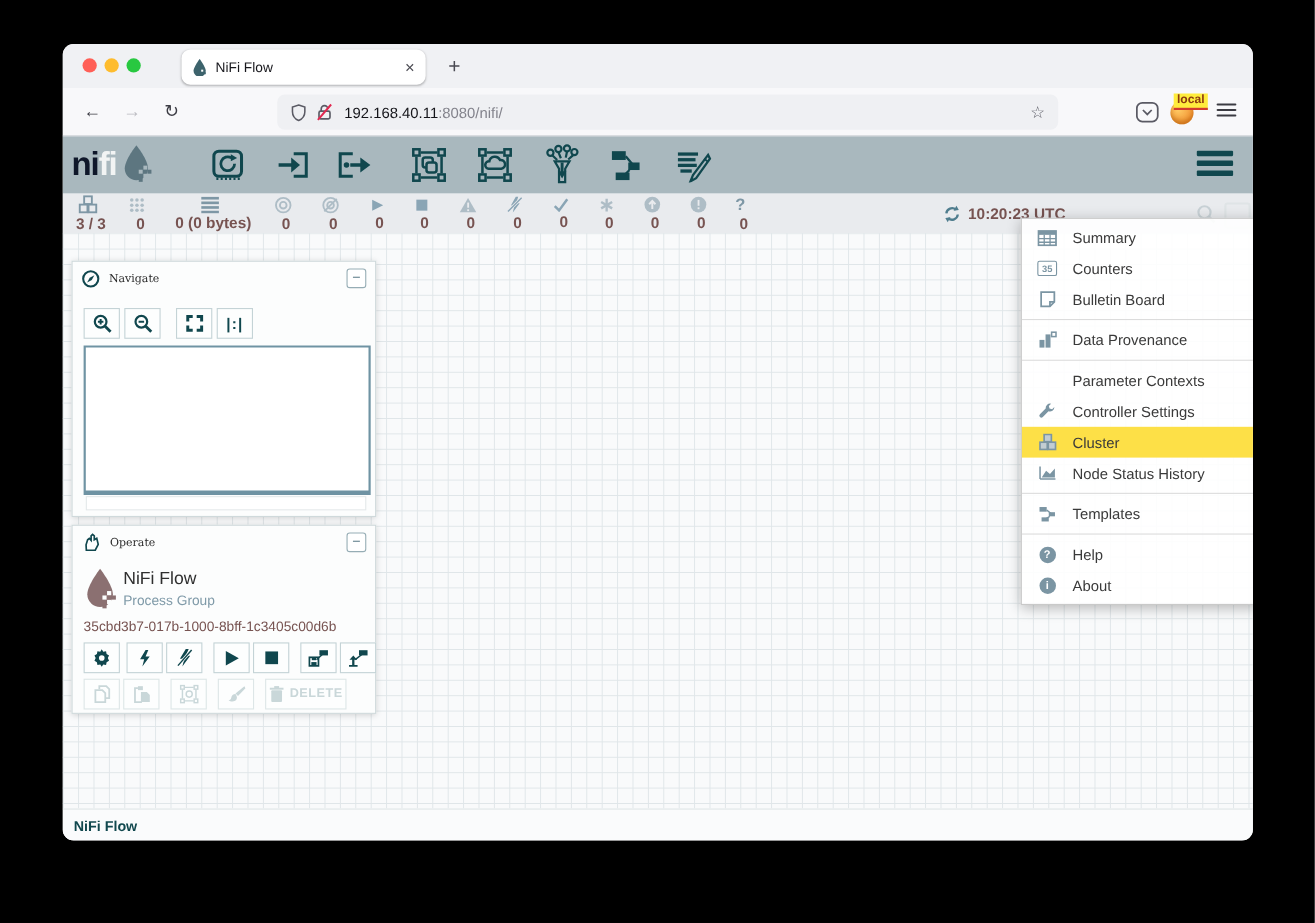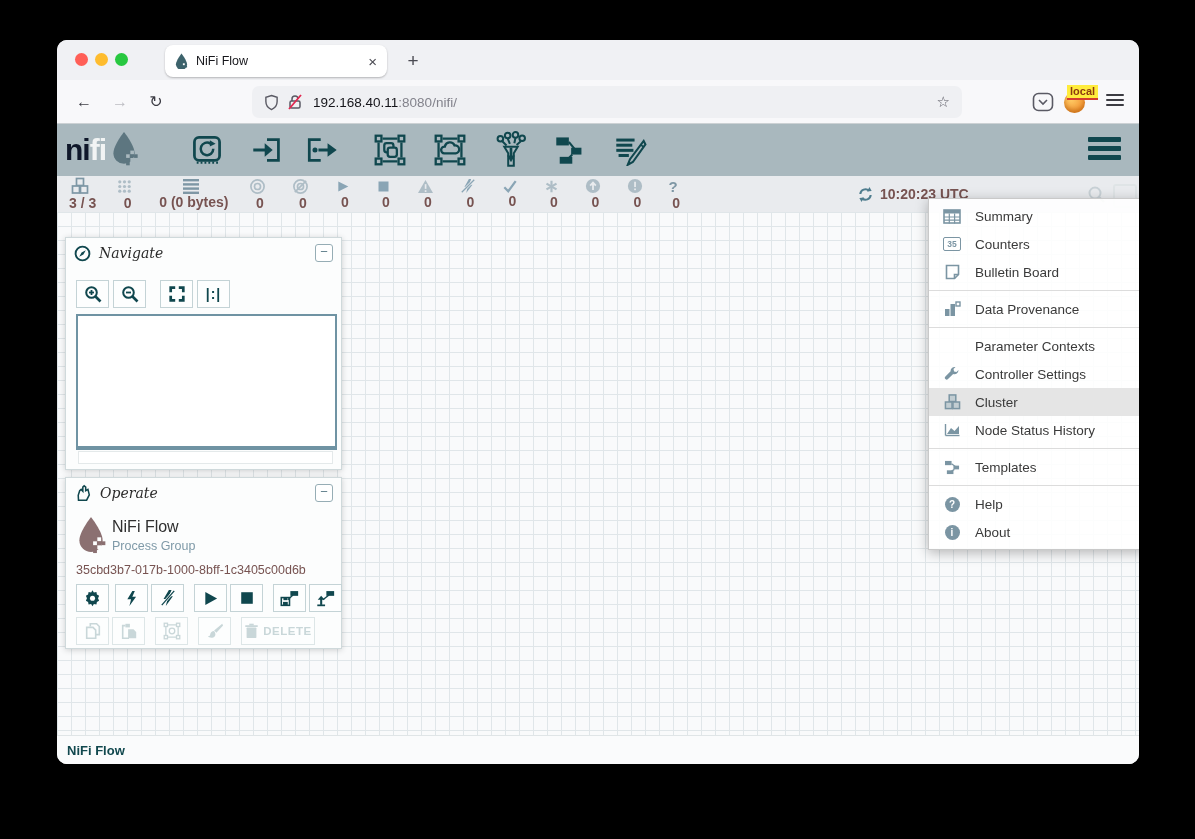--- a/index.html
+++ b/index.html
@@ -50,21 +50,21 @@
   #sb-clock svg{margin-right:6px;}
   #sb-search{position:absolute;left:1030px;top:9px;opacity:.85;}
   #sb-box{position:absolute;left:1056px;top:8px;width:20px;height:20px;border:2px solid #dfe4e6;border-radius:3px;}
   
   #canvas{position:absolute;left:0;top:172px;width:100%;height:523px;background:#f9fafb;
     background-image:linear-gradient(#e0e6e9 1px,transparent 1px),linear-gradient(90deg,#e0e6e9 1px,transparent 1px);
     background-size:14px 14px;}
   
   .panel{position:absolute;background:#fcfdfd;border:1px solid #cfd9db;box-shadow:0 1px 6px rgba(0,0,0,.18);box-sizing:border-box;}
   .panel-header{display:flex;align-items:center;height:30px;padding:0 8px;}
-  .panel-title{font-family:"DejaVu Serif",serif;font-size:14px;color:#2b2b2b;margin-left:8px;flex:1;font-style:italic;}
+  .panel-title{font-family:"DejaVu Serif",serif;font-size:10px;color:#2b2b2b;margin-left:8px;flex:1;}
   .collapse{width:16px;height:16px;border:1px solid #96adb5;border-radius:3px;color:#5d7d8a;
     font-size:13px;line-height:14px;text-align:center;background:#fff;}
   .toolbtn{width:33px;height:28px;background:#fdfefe;border:1px solid #c4d3d6;display:inline-flex;
     align-items:center;justify-content:center;box-sizing:border-box;}
   .toolbtn.disabled{border-color:#dde6e7;}
   #navigate{left:8px;top:25px;width:277px;height:233px;}
   #nav-buttons{position:absolute;left:10px;top:42px;display:flex;}
   #nav-buttons .toolbtn{margin-right:4px;}
   #nav-buttons .gap{width:10px;}
   .oneone{font-size:14px;font-weight:700;color:#10474e;letter-spacing:1px;}
@@ -82,21 +82,21 @@
   #delete-btn{width:74px;}
   #delete-btn span{font-size:11.5px;font-weight:700;color:#c9d7d9;letter-spacing:.5px;margin-left:4px;}
   
   #crumbbar{position:absolute;left:0;top:695px;width:100%;height:29px;background:#fafbfc;border-top:1px solid #e0e5e7;
     display:flex;align-items:center;padding-left:10px;box-sizing:border-box;}
   #crumbbar span{font-size:13px;font-weight:700;color:#11484e;}
   
   #gmenu{position:absolute;left:871px;top:123px;width:217px;background:rgba(255,255,255,.9);
     border:1px solid #c9c9c9;box-shadow:0 3px 12px rgba(0,0,0,.28);padding:3px 0;box-sizing:border-box;z-index:30;margin-top:35px;}
   .menu-item{display:flex;align-items:center;height:28px;padding-left:12px;cursor:default;}
-  .menu-item.sel{background:#e5e5e5;}
+  .menu-item.sel{background:#fde047;}
   .mi-icon{width:22px;height:18px;margin-right:12px;display:flex;align-items:center;justify-content:center;}
   .mi-label{font-size:13.5px;color:#3a3a3a;white-space:nowrap;}
   .menu-sep{border-top:1px solid #dcdcdc;margin:4px 0;}
   .badge23{width:16px;height:12px;border:1.5px solid #7b95a3;border-radius:2px;color:#7b95a3;
     font-size:8.5px;font-weight:700;text-align:center;line-height:12px;}
   .circ{width:15px;height:15px;border-radius:50%;background:#7b95a3;color:#fff;font-size:10px;font-weight:700;
     text-align:center;line-height:15px;}
 </style>
 </head>
 <body>

